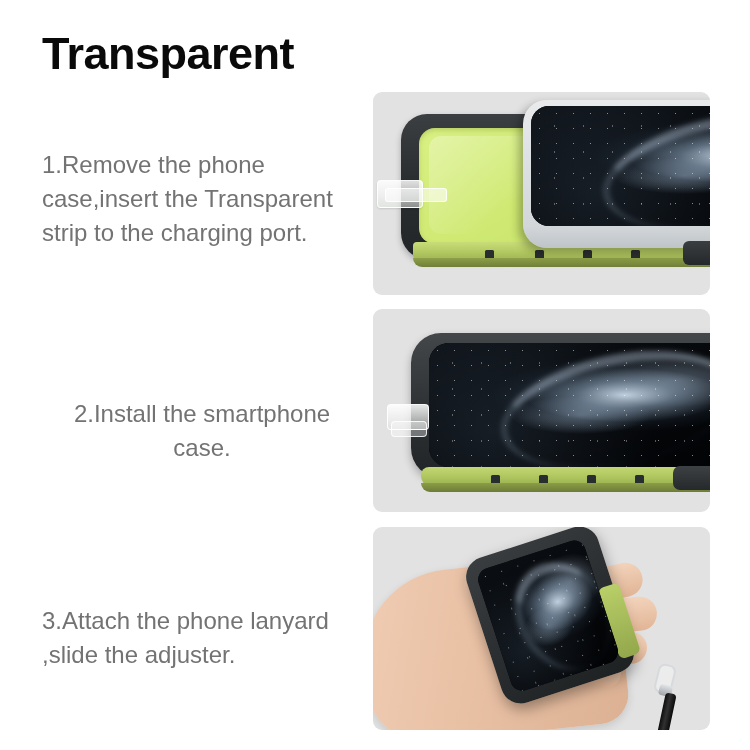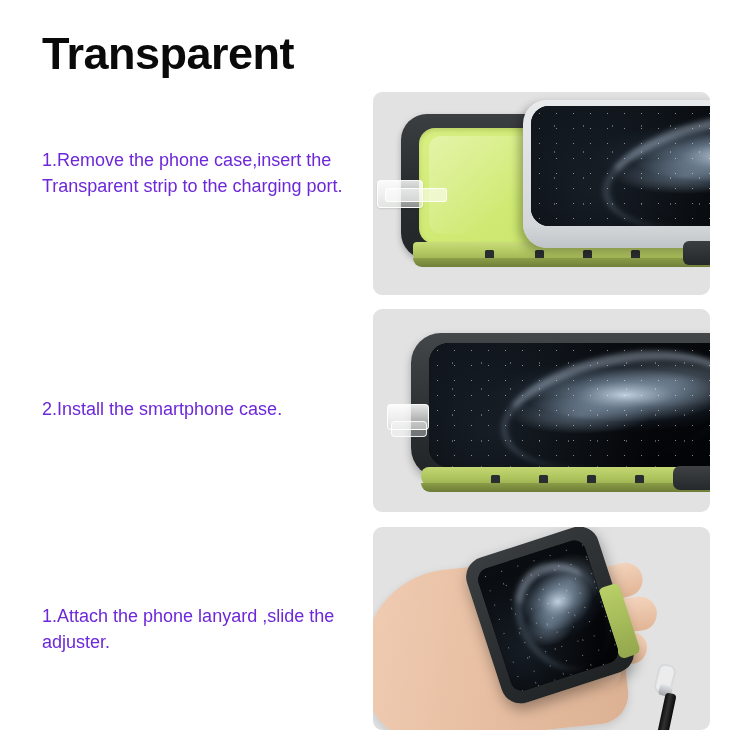--- a/index.html
+++ b/index.html
@@ -26,27 +26,27 @@
     letter-spacing: -0.5px;
     line-height: 1.05;
     color: #0a0a0a;
   }
 
   
   .step-text {
     position: absolute;
     left: 42px;
     width: 320px;
-    font-size: 18px;
+    font-size: 24px;
     line-height: 1.42;
-    color: #6d28d9;
+    color: #737373;
     white-space: pre-line;
   }
   #step-text-1 { top: 148px; }
-  #step-text-2 { top: 397px; }
+  #step-text-2 { top: 397px; text-align: center; }
   #step-text-3 { top: 604px; }
 
   
   .panel {
     position: absolute;
     left: 373px;
     width: 337px;
     background: #e2e2e2;
     border-radius: 9px;
     overflow: hidden;
@@ -312,21 +312,21 @@
 </style>
 </head>
 <body>
 
 <div class="page-title">Transparent</div>
 
 <div class="step-text" id="step-text-1">1.Remove the phone case,insert the Transparent strip to the charging port.</div>
 
 <div class="step-text" id="step-text-2">2.Install the smartphone case.</div>
 
-<div class="step-text" id="step-text-3">1.Attach the phone lanyard ,slide the adjuster.</div>
+<div class="step-text" id="step-text-3">3.Attach the phone lanyard ,slide the adjuster.</div>
 
 <div class="panel" id="panel-1">
   <div class="panel-scene">
 
     <div class="p1-case-outer"></div>
     <div class="p1-case-inner"></div>
     <div class="p1-inner-sheen"></div>
 
     <div class="p1-strip"></div>
     <div class="p1-strip-inner"></div>

